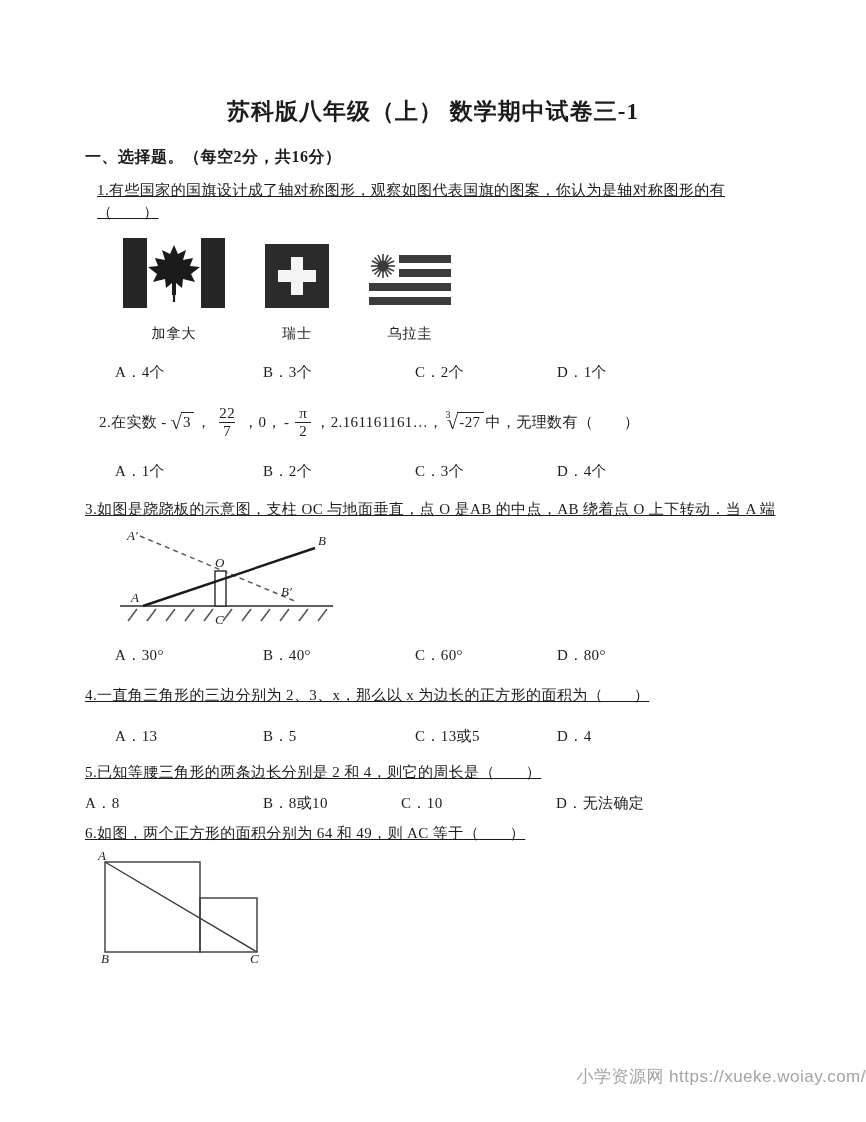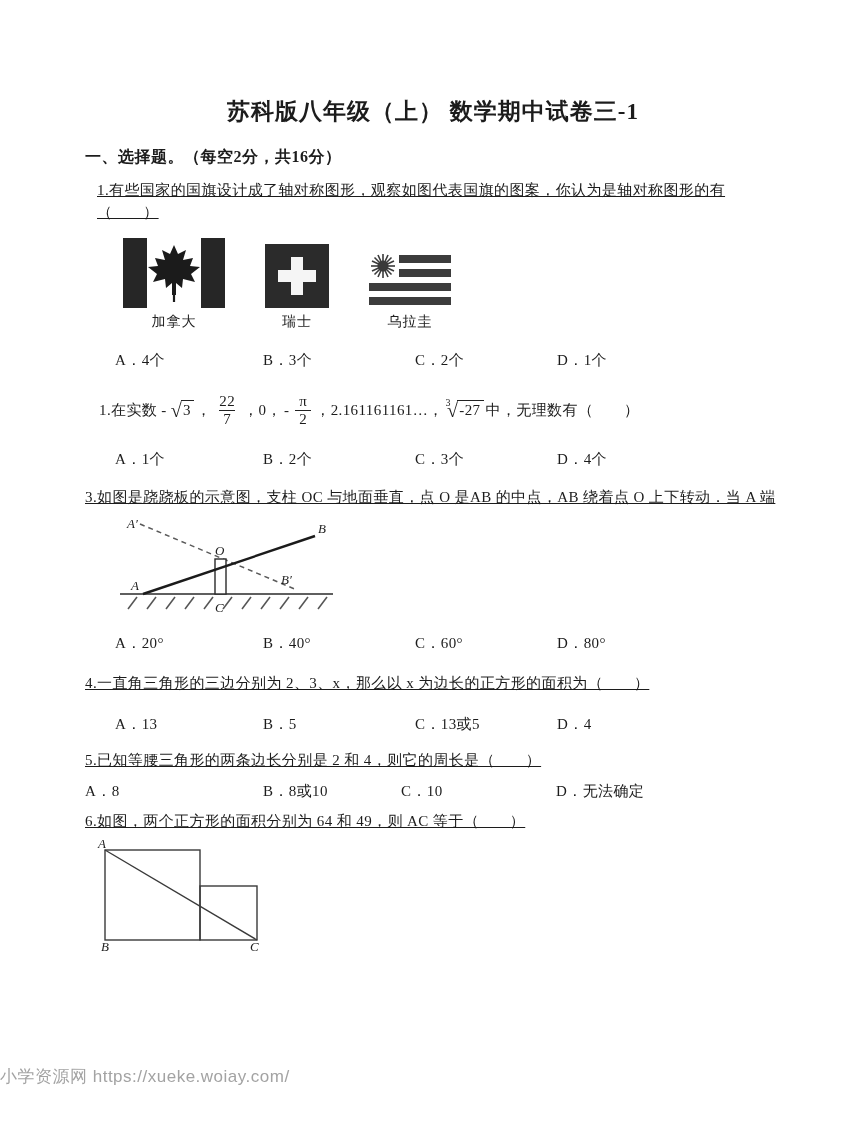--- a/index.html
+++ b/index.html
@@ -48,21 +48,21 @@
     grid-template-columns:178px 138px 155px auto;
   }
   
   .flags-row{
     margin-top:14px;
     margin-left:38px;
     display:flex;
     align-items:flex-end;
     gap:40px;
   }
-  .flag-item{display:flex;flex-direction:column;align-items:center;gap:5px;font-family:Liberation Mono, monospace;}
+  .flag-item{display:flex;flex-direction:column;align-items:center;gap:17px;font-family:Liberation Mono, monospace;}
   .flag-label{font-size:14px;color:#222;letter-spacing:1px;}
   
   .mathline{
     margin-top:14px;
     margin-left:12px;
     display:flex;
     align-items:center;
     height:54px;
     font-size:15px;
     letter-spacing:0.4px;
@@ -83,21 +83,21 @@
   .diagram-squares{margin-top:5px;margin-left:12px;}
   svg text{
     font-family:"Liberation Serif","DejaVu Serif",serif;
     font-style:italic;
     font-size:13px;
     fill:#1c1c1c;
   }
   .footer{
     position:absolute;
     left:0;bottom:34px;width:100%;
-    text-align:left;
+    text-align:right;
     font-family:"Liberation Sans","DejaVu Sans",sans-serif;
     font-size:17px;
     color:#a3a3a3;
     letter-spacing:0.5px;
   }
 </style>
 </head>
 <body>
 
 <svg width="0" height="0" style="position:absolute" aria-hidden="true">
@@ -165,21 +165,21 @@
     </div>
 
     <div class="opts mt20">
       <span>A．4个</span>
       <span>B．3个</span>
       <span>C．2个</span>
       <span>D．1个</span>
     </div>
 
     <div class="mathline">
-      <span class="sp">1.在实数</span>
+      <span class="sp">2.在实数</span>
       <span class="sp">-</span>
       <span class="sqrt">
           <span class="sign">√</span>
           <span class="rad">3</span>
         </span>
       <span>，</span>
       <span class="frac">
           <span class="num">22</span>
           <span class="den">7</span>
         </span>
@@ -234,21 +234,21 @@
         <text x="12" y="14">A′</text>
         <text x="203" y="19">B</text>
         <text x="100" y="41">O</text>
         <text x="16" y="76">A</text>
         <text x="166" y="70">B′</text>
         <text x="100" y="98">C</text>
       </svg>
     </div>
 
     <div class="opts mt12">
-      <span>A．20°</span>
+      <span>A．30°</span>
       <span>B．40°</span>
       <span>C．60°</span>
       <span>D．80°</span>
     </div>
 
     <p class="qtext mt20">4.一直角三角形的三边分别为 2、3、x，那么以 x 为边长的正方形的面积为（　　）</p>
     <div class="opts mt20">
       <span>A．13</span>
       <span>B．5</span>
       <span>C．13或5</span>

